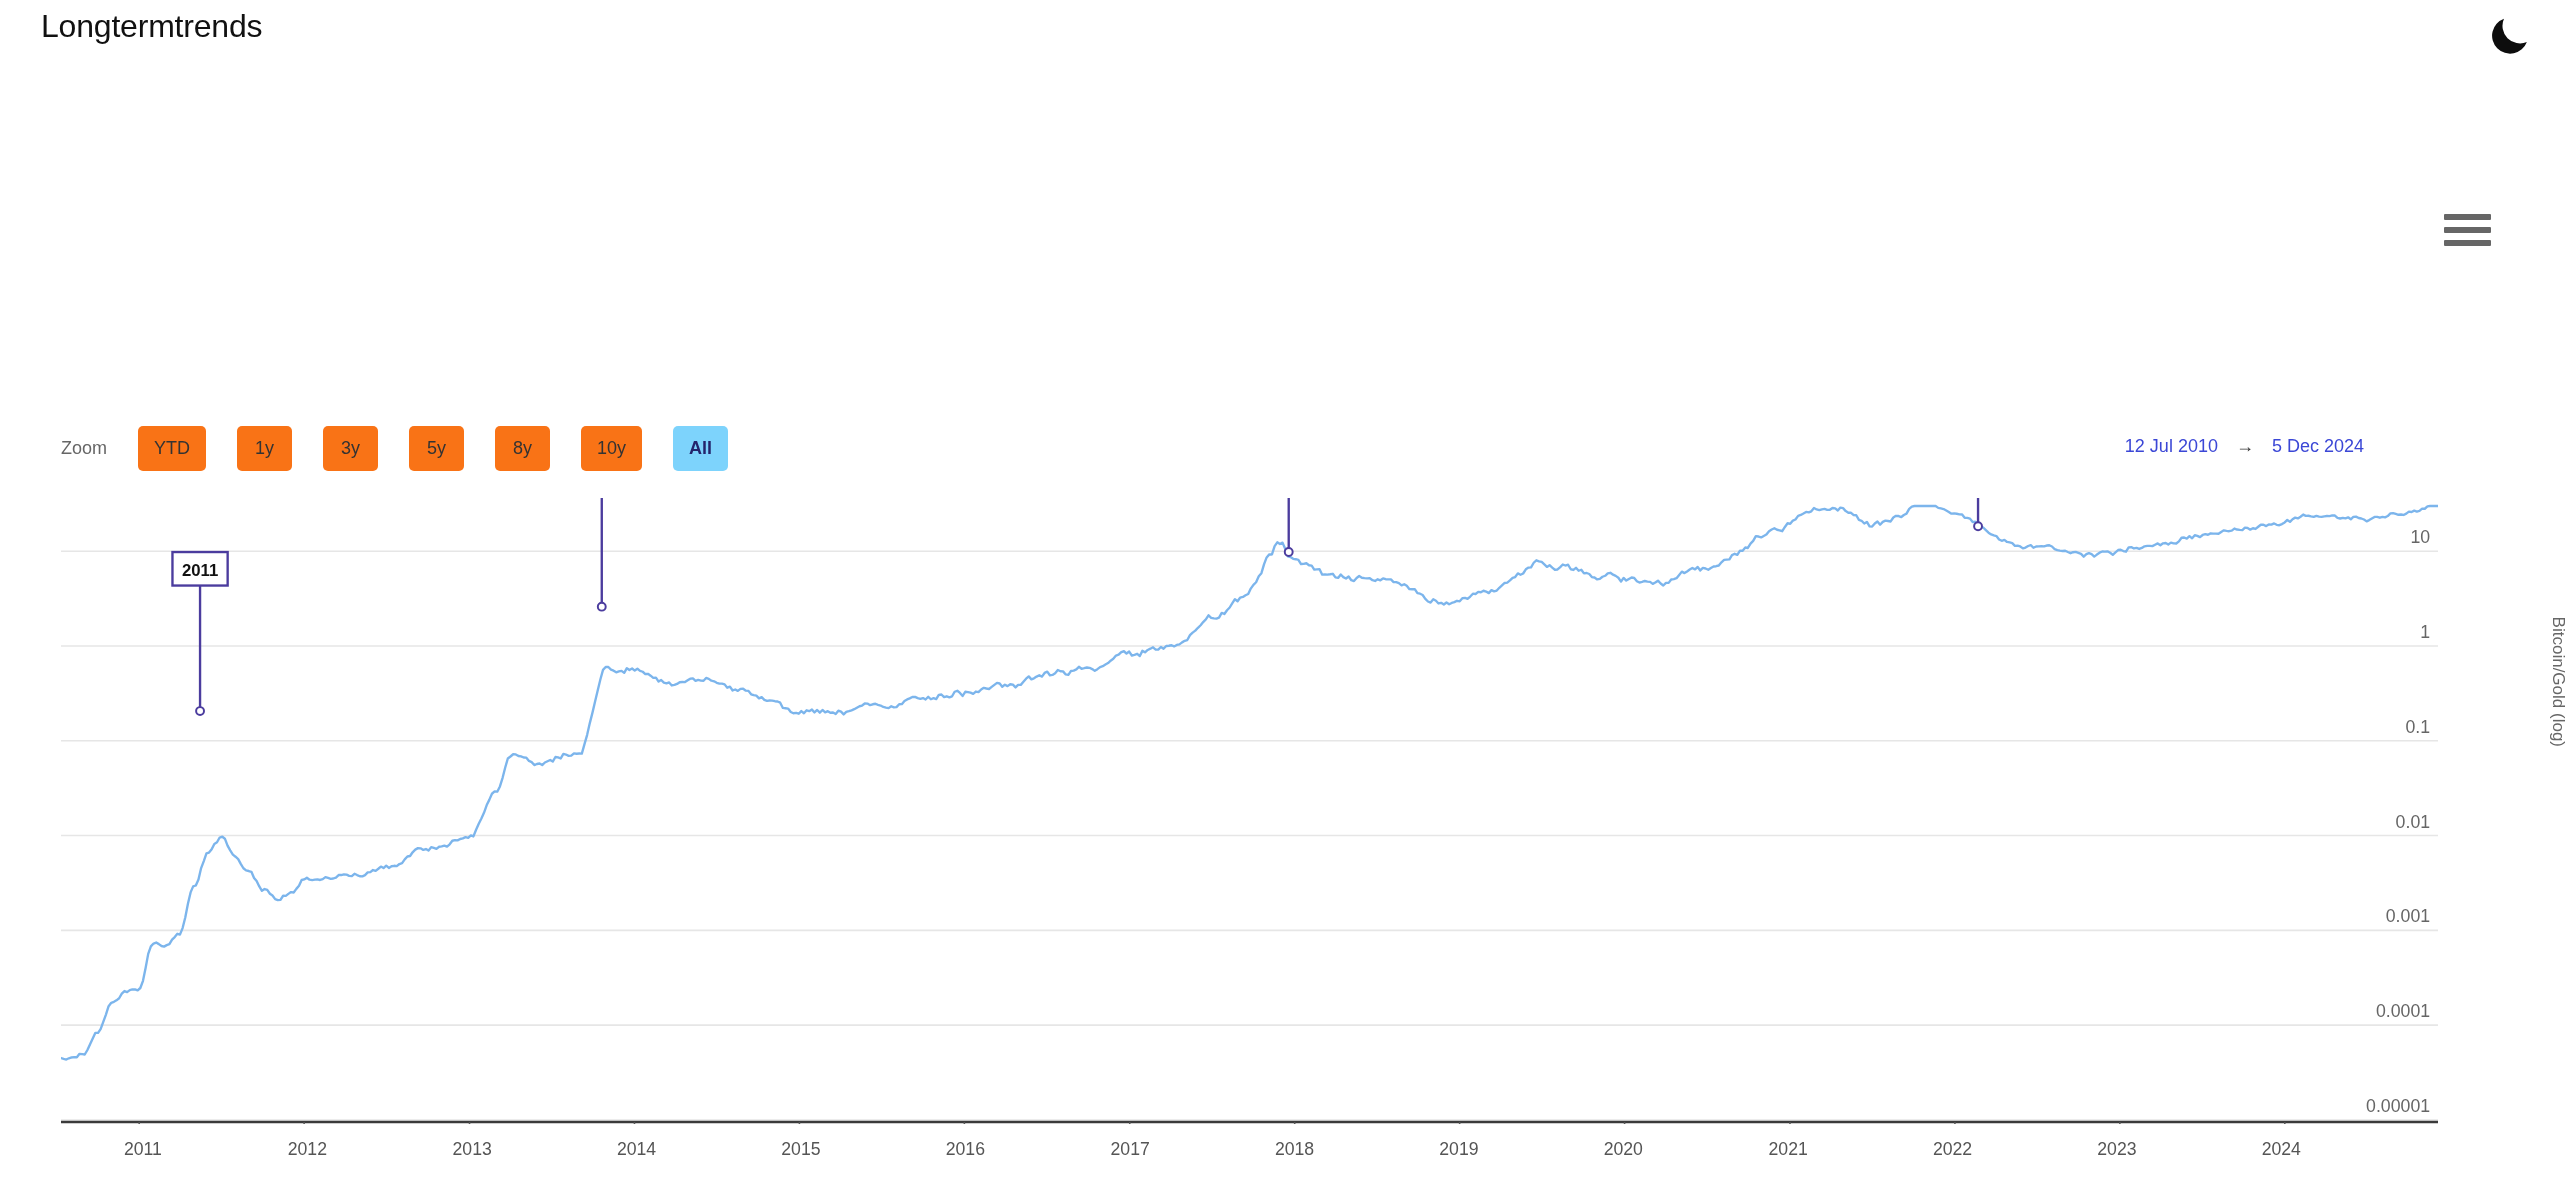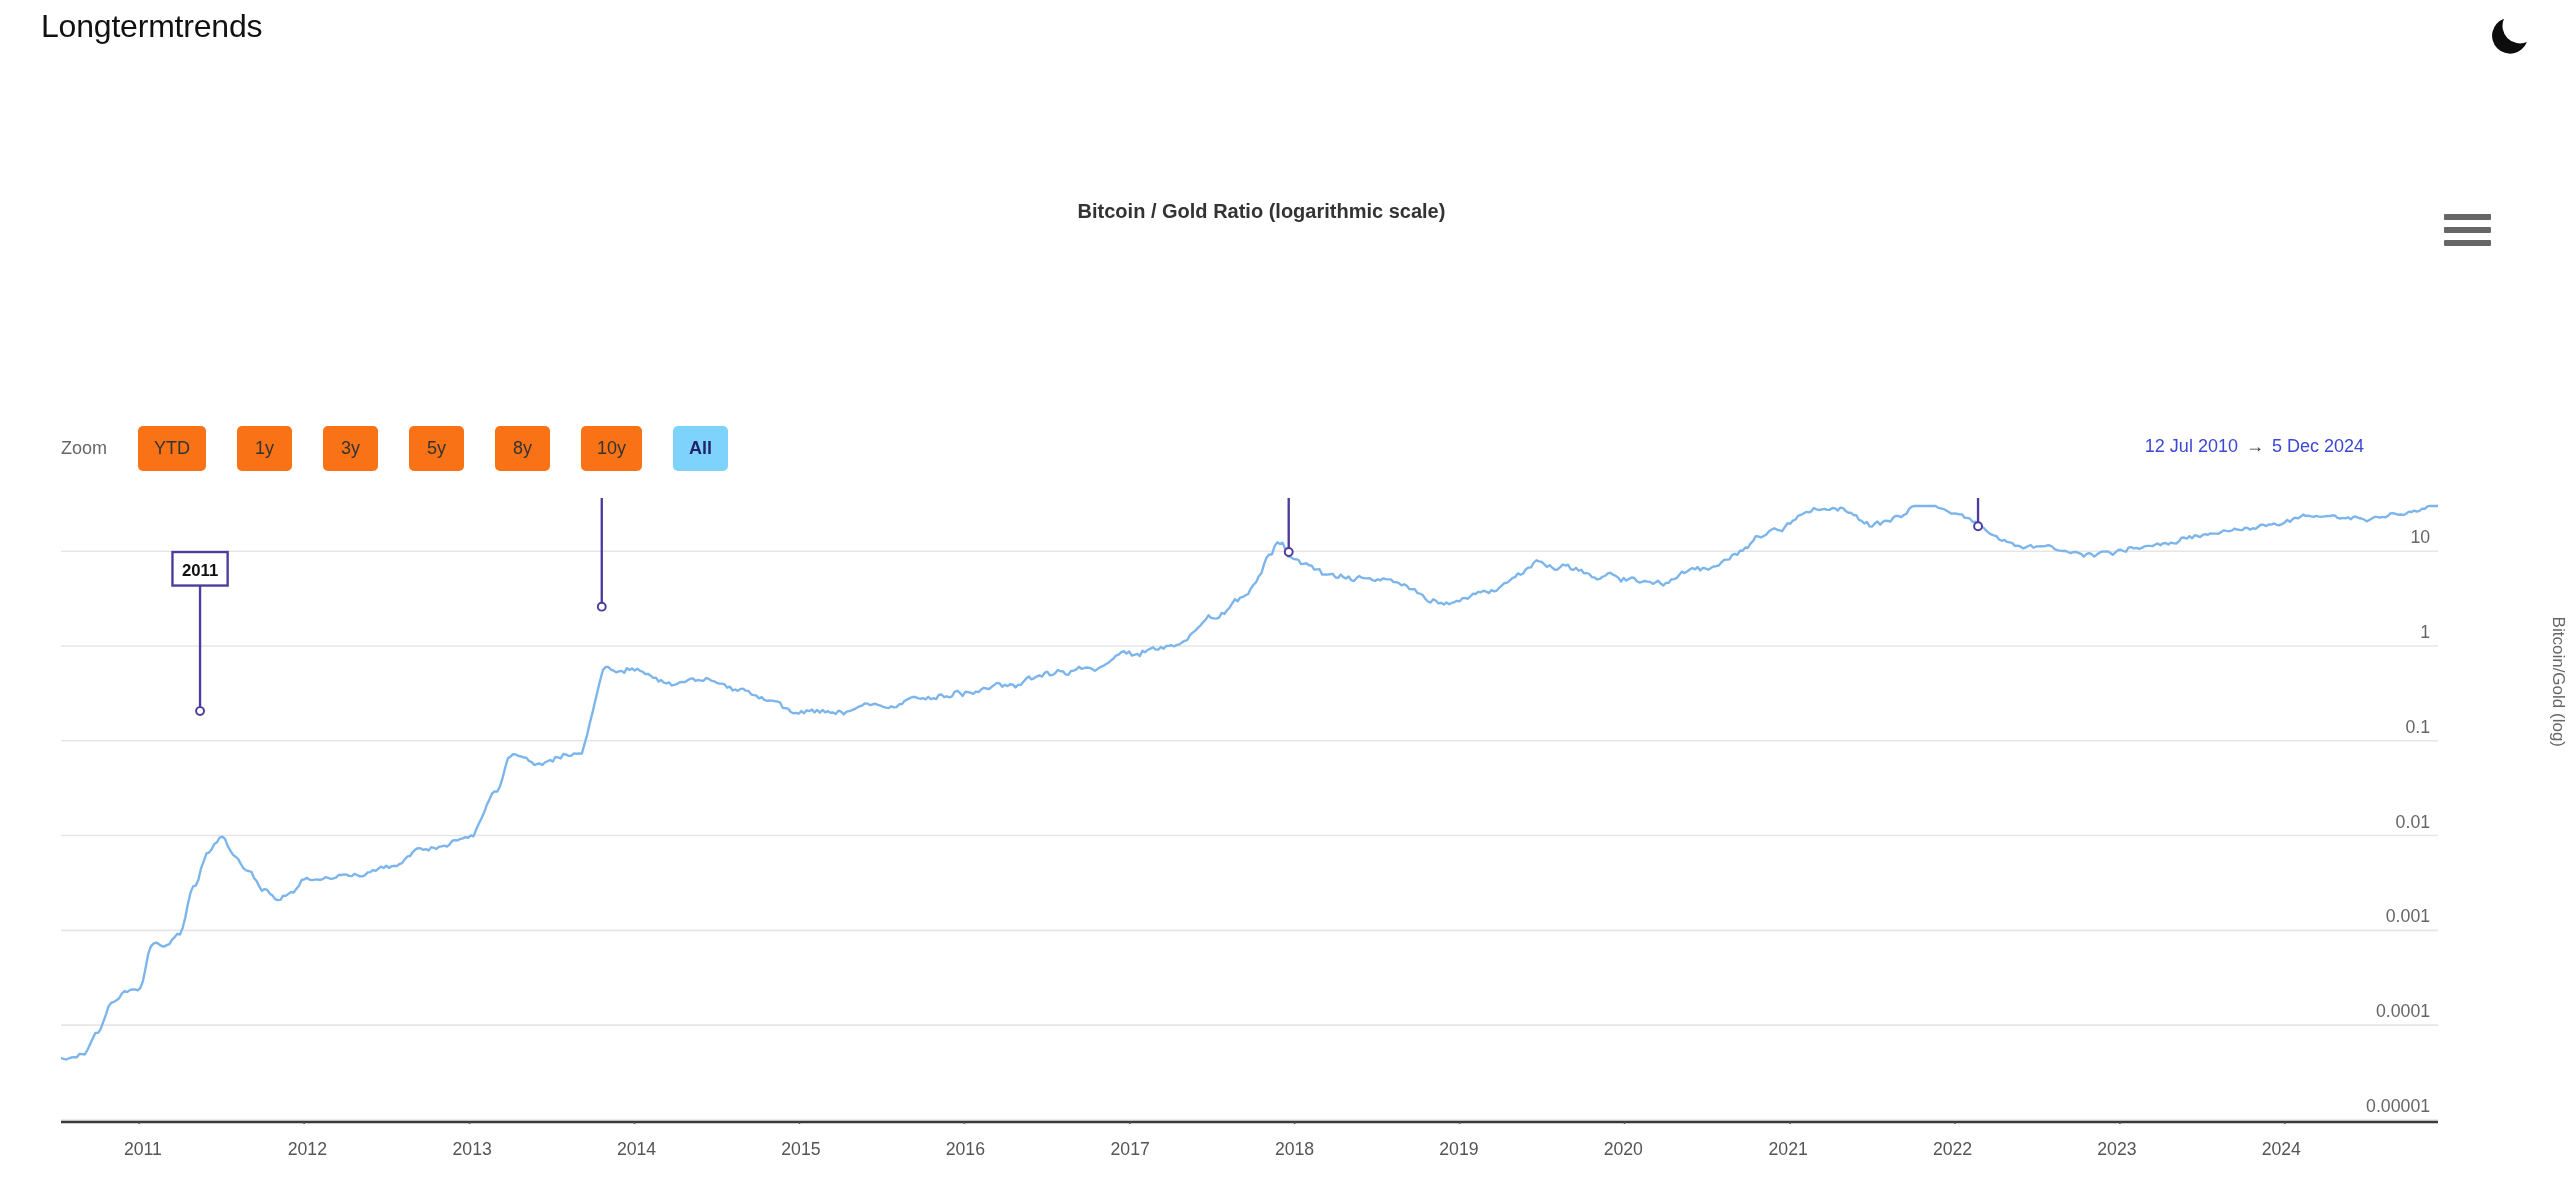--- a/index.html
+++ b/index.html
@@ -125,21 +125,21 @@
     color: #24246b;
     font-weight: bold;
   }
 
   .range-input-group {
     position: absolute;
     right: 212px;
     top: 268px;
     display: flex;
     align-items: center;
-    gap: 8px;
+    gap: 18px;
     font-size: 18px;
     color: #3b47d6;
   }
   .range-date { cursor: pointer; }
   .range-arrow { color: #333333; font-size: 18px; }
 
   
   .plot-area {
     position: absolute;
     left: 61px;
@@ -168,21 +168,20 @@
   <div class="site-brand">Longtermtrends</div>
 
   <div class="darkmode-toggle">
     <svg width="49" height="49" viewBox="0 0 24 24">
       <path d="M20.5 15.2A8.6 8.6 0 0 1 9.3 3.8a8.8 8.8 0 1 0 11.2 11.4z" fill="#0d0d0d"></path>
     </svg>
   </div>
 
   <div class="chart-wrap">
 
-    <div class="chart-title">Bitcoin / Gold Ratio (logarithmic scale)</div>
 
     <div class="context-menu-btn">
       <span></span>
       <span></span>
       <span></span>
     </div>
 
     <div class="range-selector">
       <span class="range-label">Zoom</span>
       <button class="range-btn">YTD</button>

